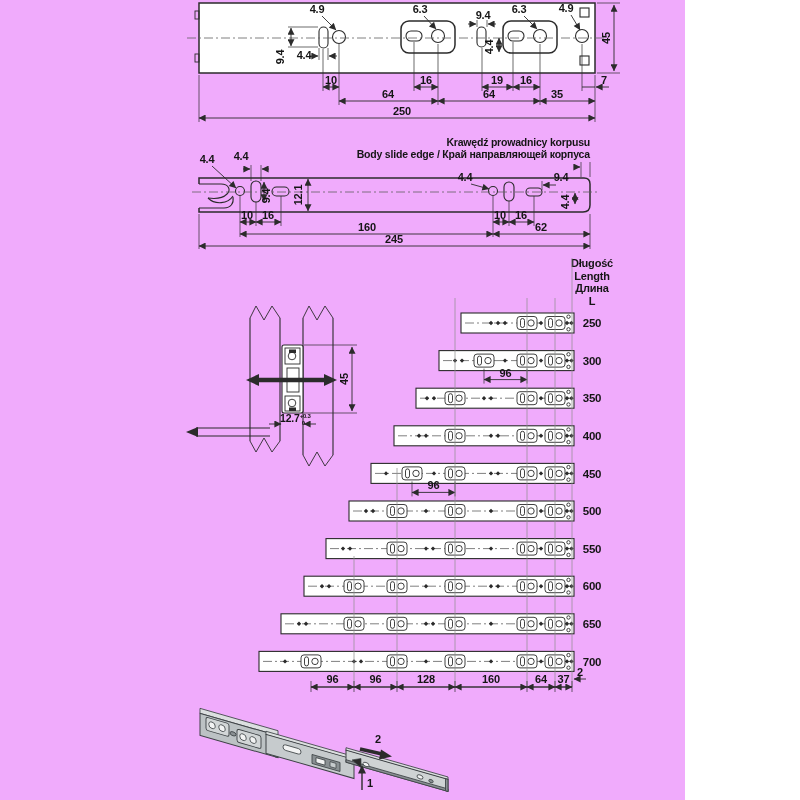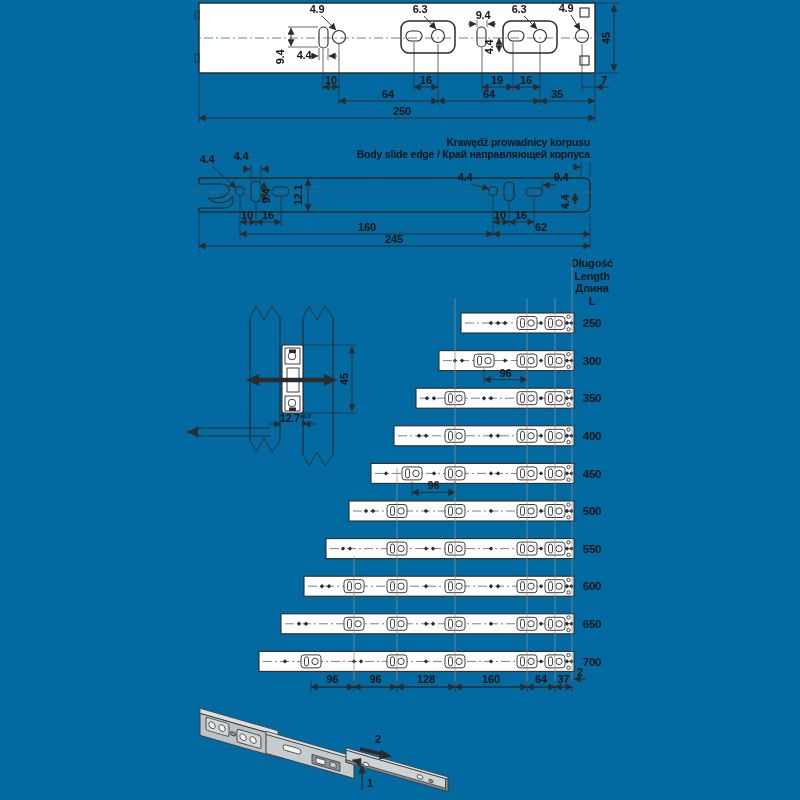--- a/index.html
+++ b/index.html
@@ -1,16 +1,16 @@
 <!DOCTYPE html>
 <html><head>
 <meta charset="utf-8">
 <style>
   html,body{margin:0;padding:0;background:#fff;}
-  #canvas{position:relative;width:800px;height:800px;background:#0369a1;overflow:hidden;}
+  #canvas{position:relative;width:685px;height:800px;background:#f0abfc;overflow:hidden;}
   svg text{font-family:"Liberation Sans",sans-serif;font-weight:700;fill:#151515;letter-spacing:-0.2px;}
   .t11{font-size:11px}
   .t10{font-size:10.5px}
   .t12{font-size:11.5px}
   .ln{stroke:#2b2b2b;fill:none}
   .thick{stroke-width:1.5}
   .med{stroke-width:1.1}
   .thin{stroke-width:0.9}
   .wf{fill:#fff}
   .dim{stroke:#2b2b2b;stroke-width:0.9;fill:none}

